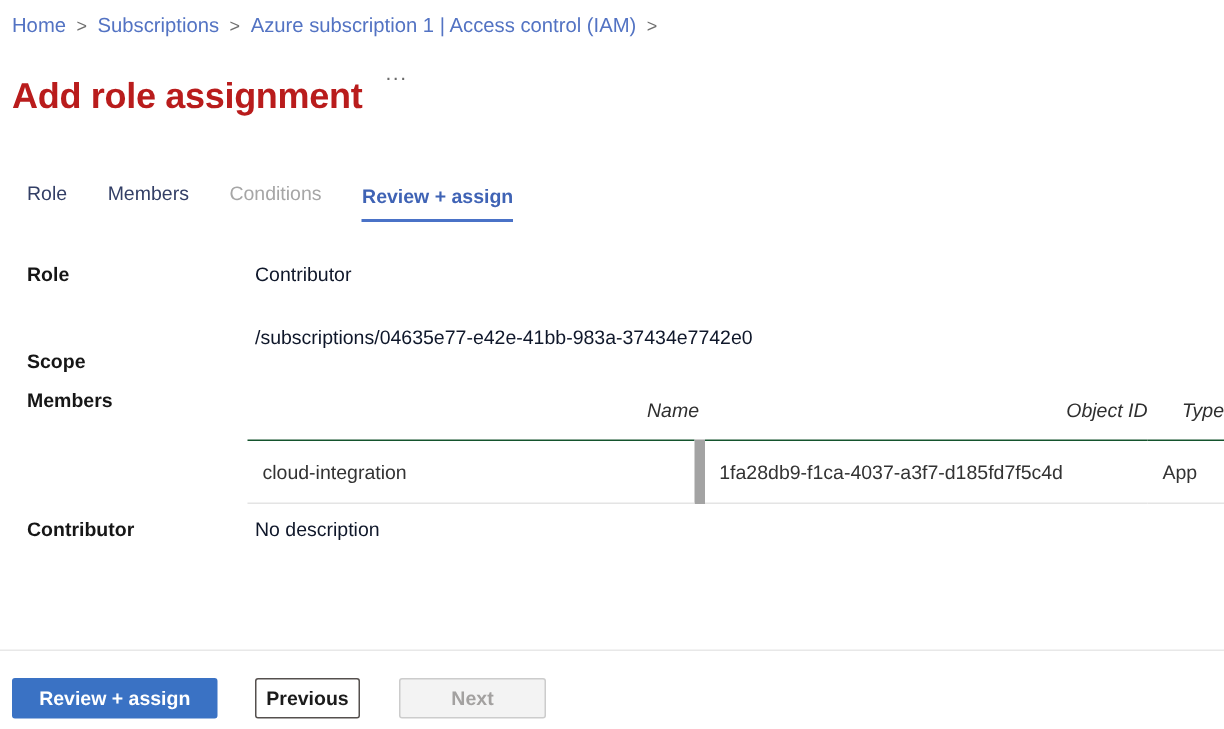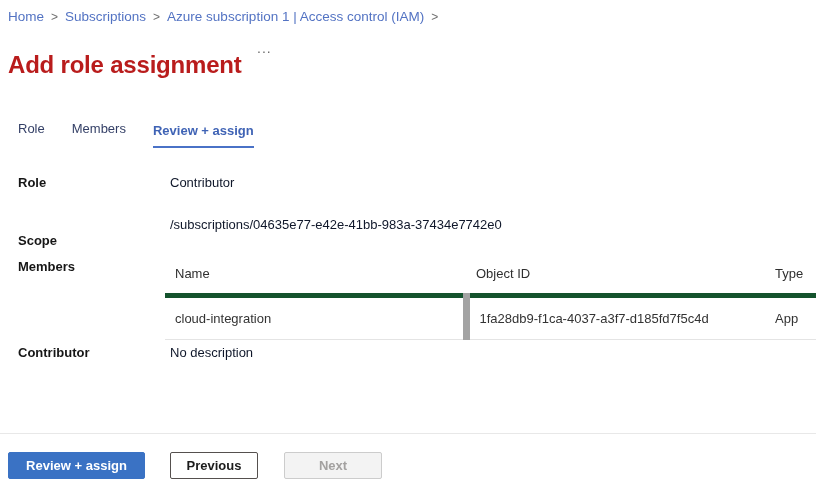--- a/index.html
+++ b/index.html
@@ -64,23 +64,24 @@
     font-size: 13px; color: #0f172a;
   }
 
   
   .members-table {
     position: absolute; top: 259px; left: 165px;
     width: 651px; border-collapse: collapse;
     font-size: 13px; color: #333; table-layout: fixed;
   }
   .members-table th {
-    font-weight: 400; text-align: left; color: #2f2f2f;
+    font-weight: 400; text-align: right; color: #2f2f2f;
     padding: 7px 0 12px 10px;
-    border-bottom: 5px solid #14532d;
+    border-bottom: 1px solid #14532d;
+    font-style: italic;
   }
   .members-table td {
     padding: 13px 0 13px 10px;
     border-bottom: 1px solid #e4e4e4;
   }
   .members-table td.first { border-right: 7px solid #a3a3a3; }
   .col-name { width: 301px; }
   .col-oid  { width: 299px; }
   .col-type { width: 51px; }
 
@@ -97,41 +98,42 @@
     height: 27px; font-size: 13px; font-weight: 700;
     font-family: "Liberation Sans", sans-serif;
     border-radius: 2px; cursor: pointer;
     display: inline-flex; align-items: center; justify-content: center;
   }
   .btn-primary {
     width: 137px; background: #3a72c4; color: #ffffff;
     border: 1px solid #3a72c4; margin-right: 25px;
   }
   .btn-secondary {
-    width: 88px; background: #ffffff; color: #1b1b1b;
+    width: 70px; background: #ffffff; color: #1b1b1b;
     border: 1px solid #55504e; margin-right: 26px;
   }
   .btn-disabled {
     width: 98px; background: #f3f3f3; color: #a3a1a0;
     border: 1px solid #cccccc; cursor: default;
   }
 </style>
 </head>
 <body>
 
 <nav class="breadcrumb">
   <a>Home</a><span class="sep">&gt;</span><a>Subscriptions</a><span class="sep">&gt;</span><a>Azure subscription 1 | Access control (IAM)</a><span class="sep">&gt;</span>
 </nav>
 
 <h1 class="page-title">Add role assignment</h1>
 <span class="more-btn">...</span>
 
 <div class="tabs">
   <div class="tab enabled">Role</div>
   <div class="tab enabled">Members</div>
+  <div class="tab disabled">Conditions</div>
   <div class="tab active">Review + assign</div>
 </div>
 
 <div class="field-label" style="top:175px">Role</div>
 <div class="field-value" style="top:175px">Contributor</div>
 
 <div class="field-label" style="top:233px">Scope</div>
 <div class="field-value" style="top:217px">/subscriptions/04635e77-e42e-41bb-983a-37434e7742e0</div>
 
 <div class="field-label" style="top:259px">Members</div>

